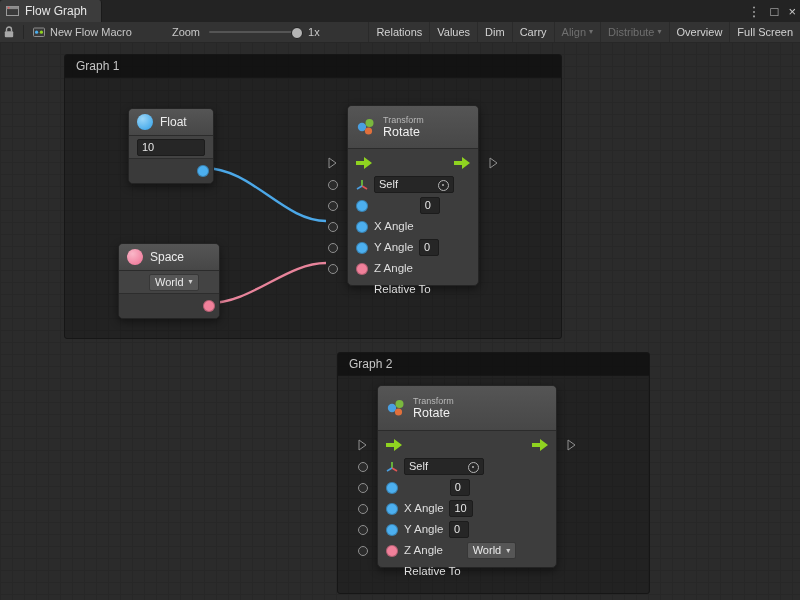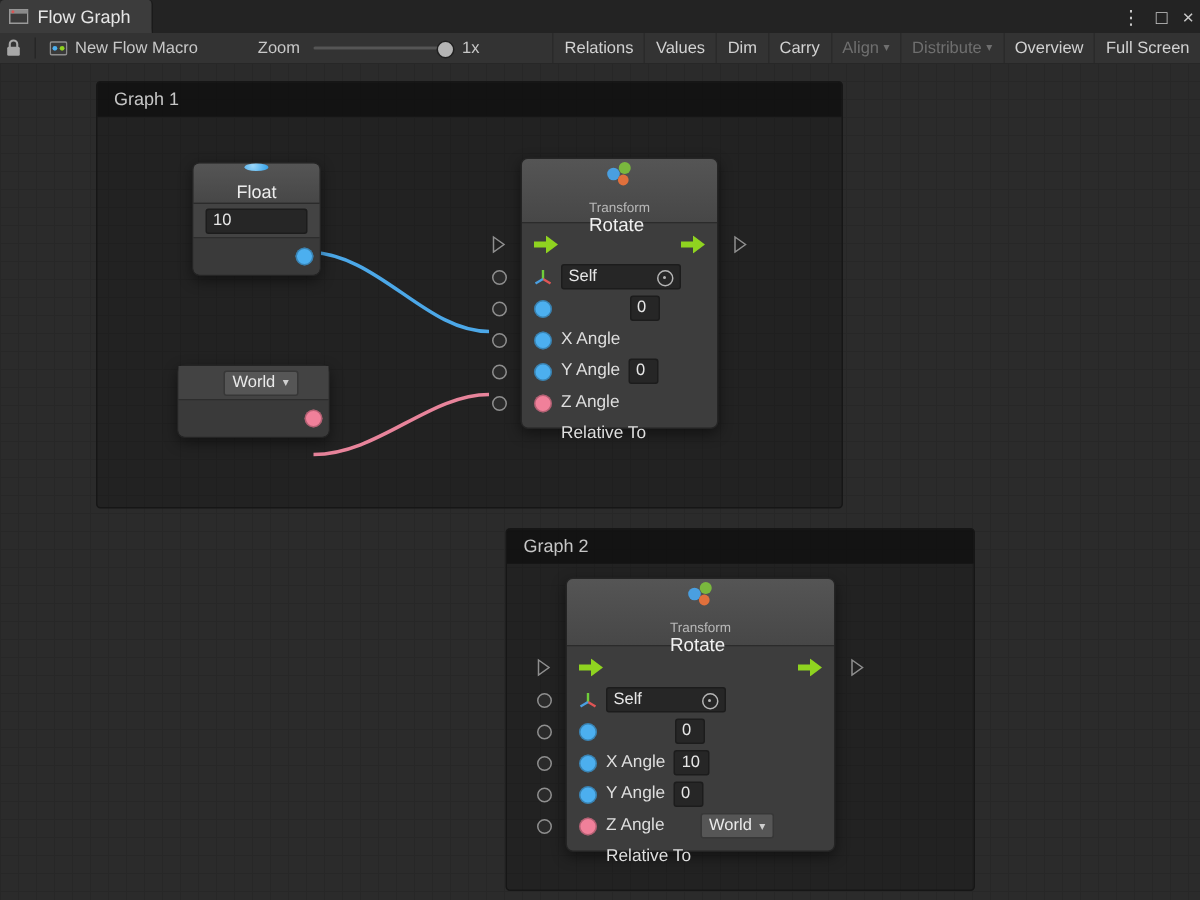--- a/index.html
+++ b/index.html
@@ -36,21 +36,21 @@
       linear-gradient(90deg,#212121 1px,transparent 1px);
     background-size:12px 12px,12px 12px,120px 120px,120px 120px;}
   
   .group{position:absolute;background:rgba(15,15,15,0.32);border:1px solid #161616;border-radius:3px;}
   .group-header{height:22px;background:rgba(8,8,8,0.55);display:flex;align-items:center;padding:0 11px;
                 color:#c6c6c6;font-size:12px;border-bottom:1px solid #161616;border-radius:2px 2px 0 0;}
   
   .node{position:absolute;background:#3d3d3d;border:1px solid #242424;border-radius:5px;
         box-shadow:0 3px 9px rgba(0,0,0,0.45);}
   .node-header{background:linear-gradient(#555555,#474747);border-bottom:1px solid #2b2b2b;
-               border-radius:4px 4px 0 0;display:flex;align-items:center;gap:7px;padding:0 8px;flex-direction:column;}
+               border-radius:4px 4px 0 0;display:flex;align-items:center;gap:7px;padding:0 8px;}
   .unit-title{font-size:12px;color:#ececec;}
   .hdr2{display:flex;flex-direction:column;justify-content:center;line-height:1.15;}
   .hdr-cat{font-size:9px;color:#b8b8b8;}
   .hdr-name{font-size:12.5px;color:#f0f0f0;}
   .value-row{height:22px;display:flex;align-items:center;padding:0 8px;background:#434343;}
   .ports-strip{height:24px;position:relative;background:#3a3a3a;border-top:1px solid #2d2d2d;
                border-radius:0 0 4px 4px;}
   .field{background:#262626;border:1px solid #1c1c1c;border-radius:2px;color:#e6e6e6;
          font-size:11px;padding:1px 4px;line-height:13px;}
   .dropdown{background:#565656;border:1px solid #373737;border-radius:2px;color:#eaeaea;
@@ -185,20 +185,24 @@
         <span class="field" style="width:58px;">10</span>
       </div>
       <div class="ports-strip">
         <span class="out-dot">
           <span class="port-dot pd-blue" style="display:block;"></span>
         </span>
       </div>
     </div>
 
     <div class="node" style="left:118px;top:201px;width:100px;">
+      <div class="node-header" style="height:26px;">
+        <span class="big-dot dot-pink"></span>
+        <span class="unit-title">Space</span>
+      </div>
       <div class="value-row">
         <span class="dropdown" style="margin-left:22px;">
           <span>World</span>
           <span class="caret">▾</span>
         </span>
       </div>
       <div class="ports-strip">
         <span class="out-dot">
           <span class="port-dot pd-pink" style="display:block;"></span>
         </span>

